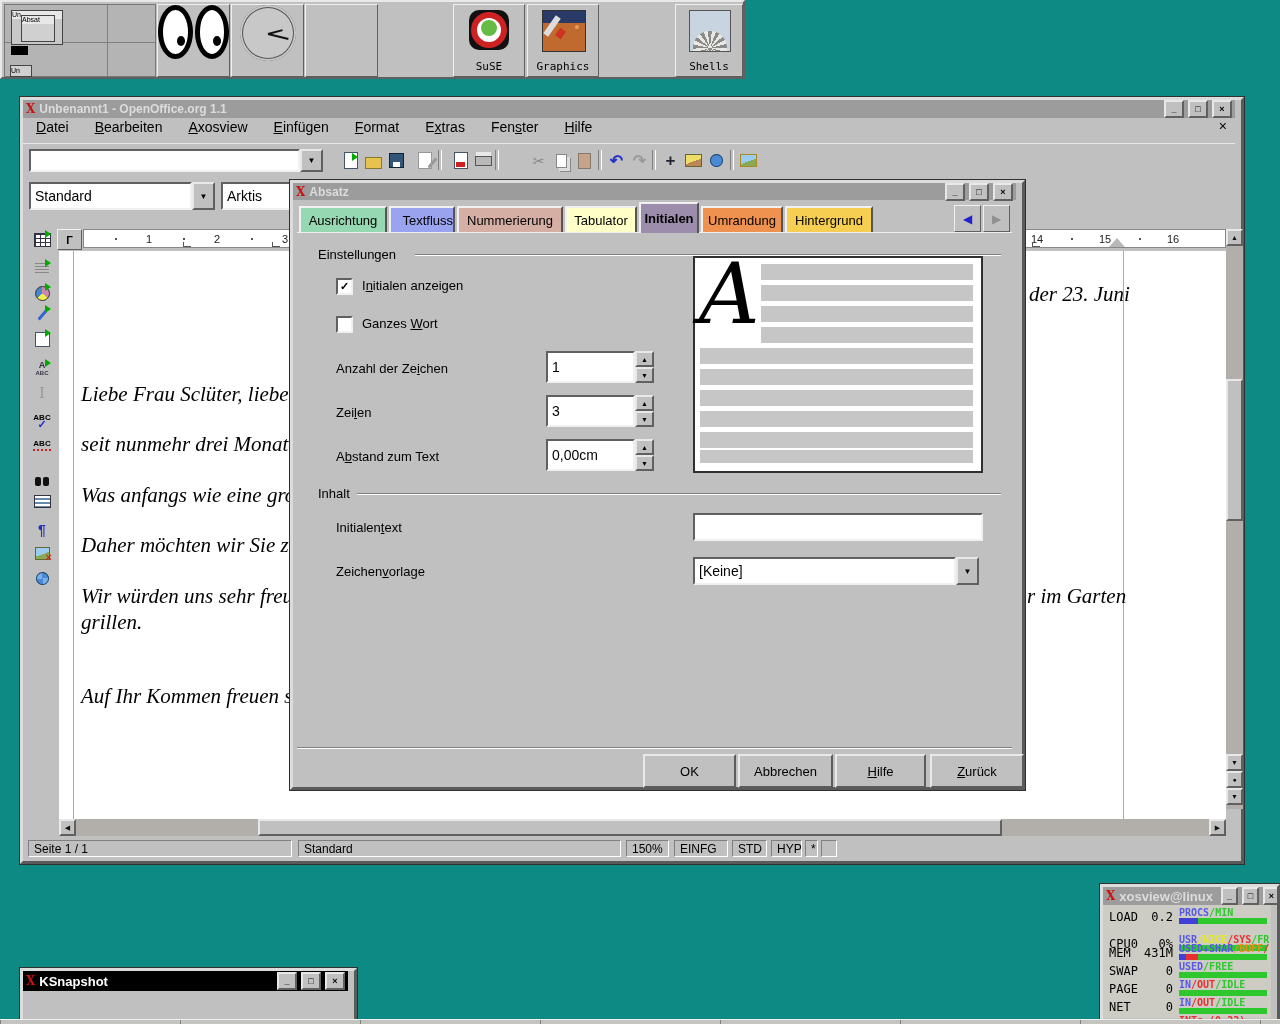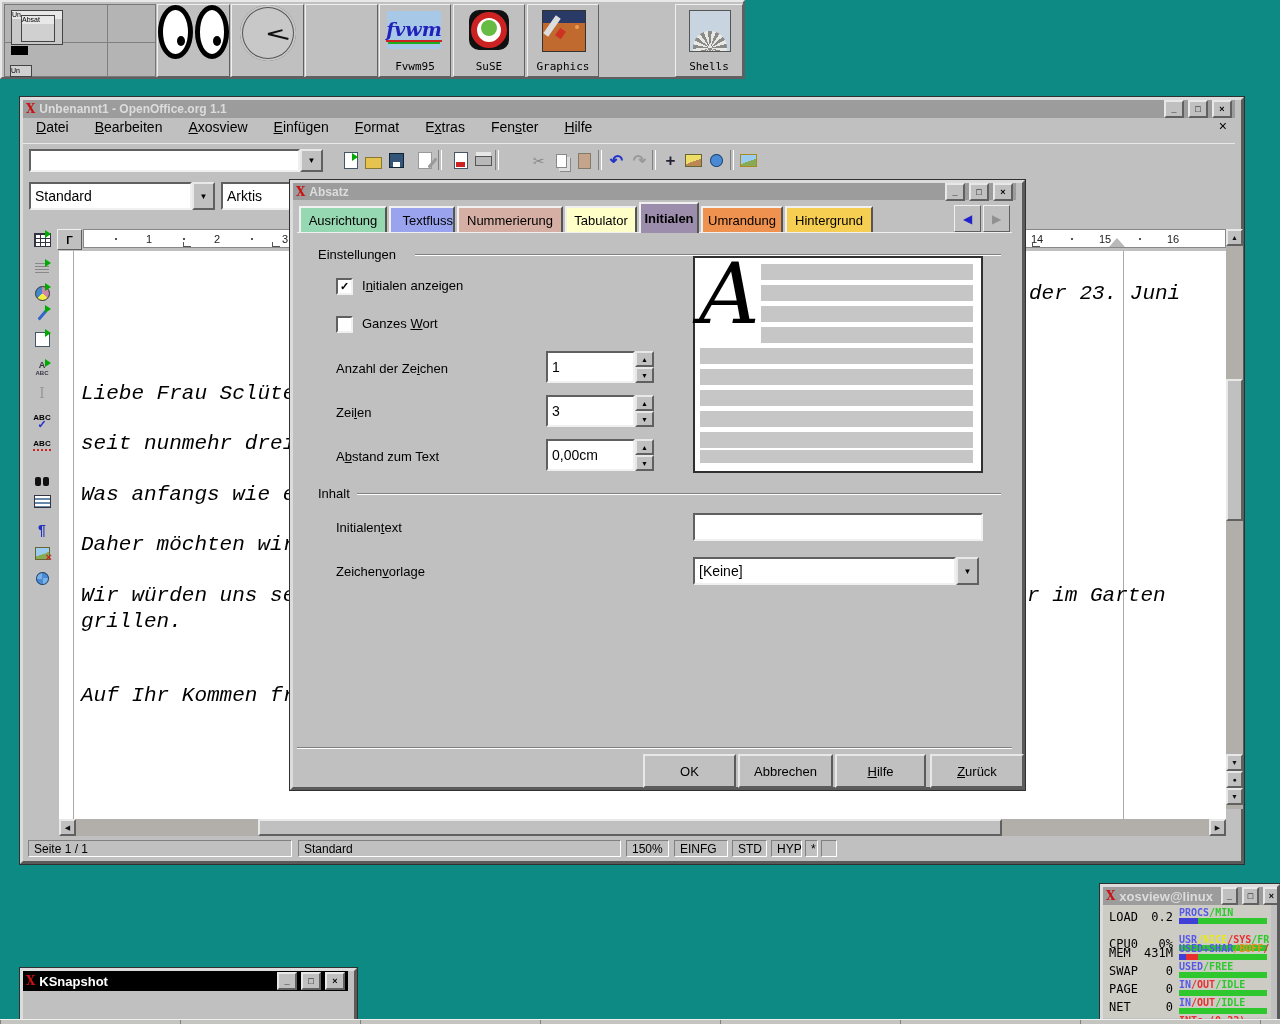--- a/index.html
+++ b/index.html
@@ -62,21 +62,21 @@
              background:#c0c0c0;border:2px solid;border-color:#e8e8e8 #606060 #606060 #e8e8e8}
   .btn3{background:#c0c0c0;border:2px solid;border-color:#e8e8e8 #5c5c5c #5c5c5c #e8e8e8;
         font-size:13px;display:flex;align-items:center;justify-content:center}
   .pbar{position:absolute;left:5px;right:8px;height:16px;background:#c6c6c6}
   
   .sbtn{position:absolute;background:#c0c0c0;border:2px solid;border-color:#e8e8e8 #606060 #606060 #e8e8e8;
         display:flex;align-items:center;justify-content:center;font-size:7px;color:#111}
   .track{background:#b2aeaa}
   .thumb{position:absolute;background:#c0c0c0;border:2px solid;border-color:#e8e8e8 #606060 #606060 #e8e8e8}
   
-  .script{font-family:Liberation Mono, monospace;font-style:italic;font-size:21px;white-space:nowrap;position:absolute}
+  .script{font-family:Liberation Serif, serif;font-style:italic;font-size:21px;white-space:nowrap;position:absolute}
   .statuscell{position:absolute;top:2px;height:17px;border:1px solid;border-color:#808080 #fff #fff #808080;
               font-size:12px;display:flex;align-items:center;padding:0 5px;box-sizing:border-box;white-space:nowrap}
   
   .xrow{position:absolute;left:0;width:100%;height:18px;font-family:"DejaVu Sans Mono",monospace}
   .xlabel{position:absolute;left:6px;top:3px;font-size:12px}
   .xval{position:absolute;left:38px;top:3px;width:32px;text-align:right;font-size:12px}
   .xleg{position:absolute;left:76px;top:0;right:2px;font-size:10px;font-weight:bold;white-space:nowrap;overflow:hidden}
   .xbar{position:absolute;left:76px;right:4px;top:11px;height:6px;display:flex;background:#555}
   .ruler-num{position:absolute;top:3px;font-size:11px;color:#222;transform:translateX(-50%)}
   .tabstop{position:absolute;bottom:0;width:7px;height:4px;border-left:1px solid #555;border-bottom:1px solid #555;transform:translateX(-50%)}
@@ -117,26 +117,20 @@
 
     <div class="abs raised1 flex" style="left:229px;top:2px;width:71px;height:71px;justify-content:center">
       <span style="width:56px;height:56px;border-radius:50%;background:#c8c8c8;box-shadow:inset 0 0 0 2px #c8c8c8,inset 0 0 0 3px #555;position:relative">
         <i style="position:absolute;left:27px;top:8px;width:2px;height:21px;background:#111;transform-origin:bottom center;transform:rotate(104deg)"></i>
         <i style="position:absolute;left:27px;top:14px;width:2px;height:15px;background:#111;transform-origin:bottom center;transform:rotate(75deg)"></i>
       </span>
     </div>
 
     <div class="abs raised1" style="left:303px;top:2px;width:71px;height:71px"></div>
 
-    <div class="abs raised1" style="left:377px;top:2px;width:70px;height:71px">
-      <div class="abs" style="left:7px;top:6px;width:54px;height:38px;background:#a8c8e8;display:flex;align-items:center;justify-content:center">
-        <span style="font-family:'DejaVu Serif',serif;font-style:italic;font-weight:bold;font-size:19px;color:#2222bb;border-bottom:2px solid #cc2222;box-shadow:0 4px 0 -2px #22aa22">fvwm</span>
-      </div>
-      <div class="abs launch-label" style="left:0;bottom:3px;width:100%">Fvwm95</div>
-    </div>
 
     <div class="abs raised1" style="left:451px;top:2px;width:70px;height:71px">
       <div class="abs" style="left:15px;top:5px;width:40px;height:40px;border-radius:10px;background:#111;display:flex;align-items:center;justify-content:center">
         <span style="width:24px;height:24px;border-radius:50%;border:6px solid #cc2222;background:#fff;position:relative">
           <i style="position:absolute;left:4px;top:2px;width:16px;height:16px;border-radius:50%;background:#66bb44"></i>
         </span>
       </div>
       <div class="abs launch-label" style="left:0;bottom:3px;width:100%">SuSE</div>
     </div>
 

